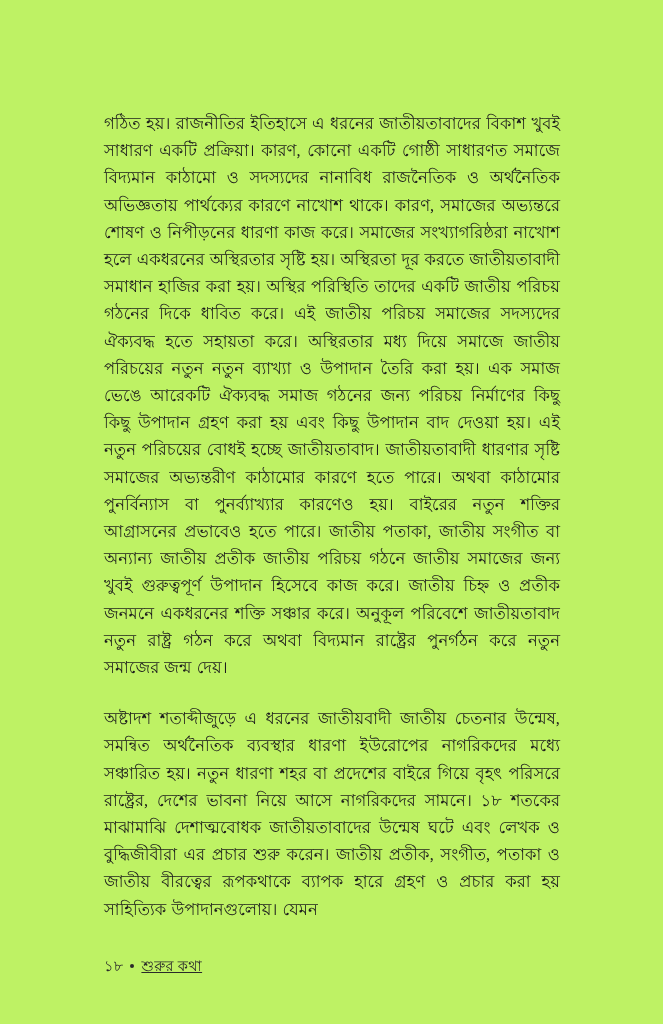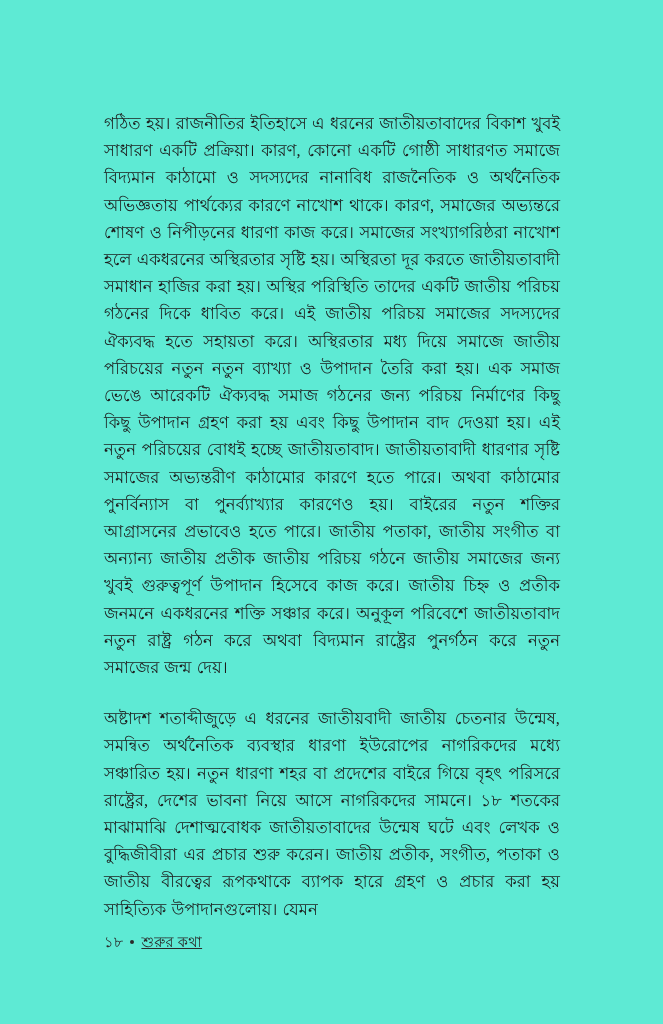--- a/index.html
+++ b/index.html
@@ -5,21 +5,21 @@
 <style>
   html, body {
     margin: 0;
     padding: 0;
     background: #ffffff;
   }
   .page {
     position: relative;
     width: 663px;
     height: 1024px;
-    background: #5eead4;
+    background: #bef264;
     overflow: hidden;
     box-sizing: border-box;
   }
   .text-block {
     position: absolute;
     left: 104px;
     top: 110px;
     width: 456px;
   }
   .para {
@@ -36,21 +36,21 @@
   }
   .para:last-child {
     margin-bottom: 0;
   }
   .para-gap {
     margin-top: 24px;
   }
   .footer {
     position: absolute;
     left: 104px;
-    top: 932px;
+    top: 956px;
     display: flex;
     align-items: center;
     gap: 7px;
     font-family: "Liberation Serif", "DejaVu Serif", serif;
     font-size: 14.5px;
     line-height: 20px;
     color: #2a2a2a;
     white-space: nowrap;
   }
   .footer-page-number {

